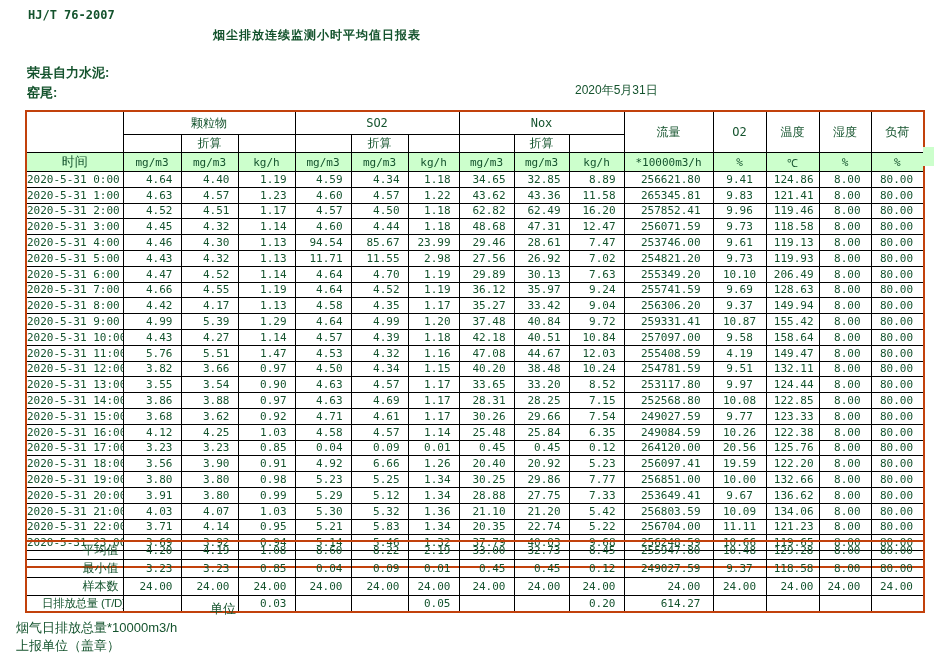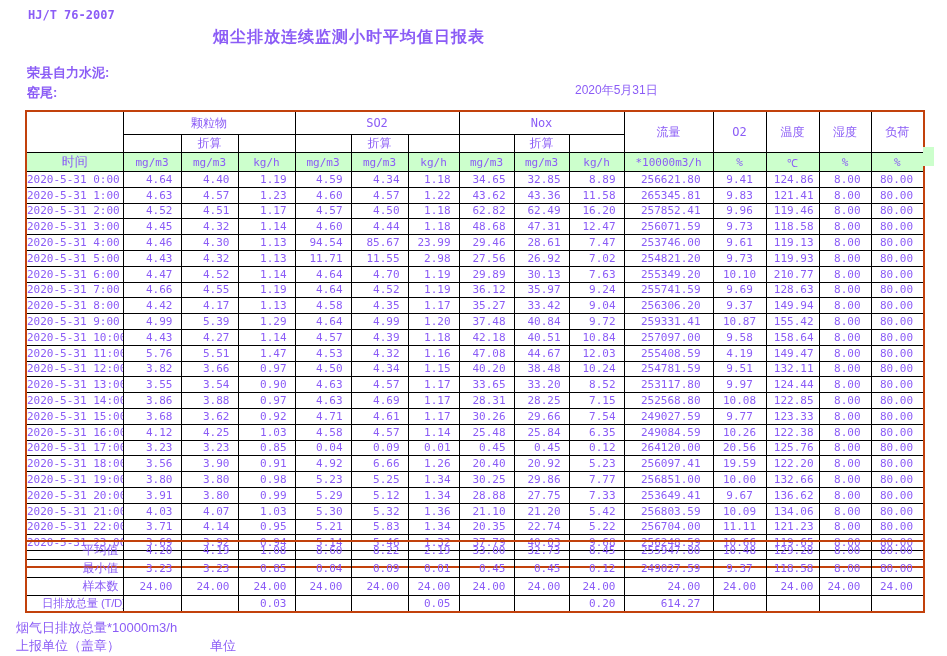--- a/index.html
+++ b/index.html
@@ -1,20 +1,20 @@
 <!DOCTYPE html>
 <html><head>
 <meta charset="utf-8">
 <style>
   html,body{margin:0;padding:0;background:#fff;}
   #canvas{position:relative;width:947px;height:656px;background:#ffffff;overflow:hidden;
-          font-family:"Liberation Sans",sans-serif;color:#8b5cf6;text-decoration:underline;}
+          font-family:"Liberation Sans",sans-serif;color:#14532d;text-decoration:underline;}
   .abs{position:absolute;white-space:nowrap;}
   #std{left:28px;top:8px;font-size:12px;font-weight:bold;font-family:"DejaVu Sans Mono",monospace;}
-  #title{left:213px;top:27px;font-size:16px;font-weight:bold;letter-spacing:1px;}
+  #title{left:213px;top:27px;font-size:12px;font-weight:bold;letter-spacing:1px;}
   #company{left:27px;top:64px;font-size:13px;font-weight:bold;}
   #station{left:27px;top:84px;font-size:13px;font-weight:bold;}
   #date{left:575px;top:82px;font-size:12px;}
   table{border-collapse:collapse;table-layout:fixed;width:898px;}
   td{border:1px solid #000;padding:0;font-size:11px;font-family:"DejaVu Sans Mono",monospace;
      overflow:hidden;white-space:nowrap;}
   .tbl{border:2px solid #c2410c;}
   #hourly-table{left:25px;top:110px;}
   #summary-table{left:25px;top:540px;}
   .hr1 td{height:22px;font-size:12px;text-align:center;}
@@ -27,21 +27,21 @@
   td.v{text-align:right;padding-right:8px;}
   td.c9{padding-right:12px;}
   td.c10{text-align:center;padding-right:0;}
   td.c11{padding-right:5px;}
   td.c12,td.c13{padding-right:10px;}
   td.slabel{text-align:right;padding-right:4px;font-size:12px;font-family:"Liberation Sans",sans-serif;}
   td.slabel.left{text-align:left;padding-left:15px;font-size:11.5px;letter-spacing:-0.3px;}
   #green-ext{left:923px;top:147px;width:11px;height:19px;background:#ccffcc;}
   #f-note{left:16px;top:619px;font-size:13px;text-align:center;}
   #f-stamp{left:16px;top:637px;font-size:13px;}
-  #f-unit{left:210px;top:637px;font-size:13px;}
+  #f-unit{left:210px;top:600px;font-size:13px;}
 </style>
 </head>
 <body>
 
 <div id="canvas">
   <div id="std" class="abs">HJ/T  76-2007</div>
   <div id="title" class="abs">烟尘排放连续监测小时平均值日报表</div>
   <div id="company" class="abs">荣县自力水泥:</div>
   <div id="station" class="abs">窑尾:</div>
   <div id="date" class="abs">2020年5月31日</div>
@@ -214,21 +214,21 @@
           <td class="v c1">4.52</td>
           <td class="v c2">1.14</td>
           <td class="v c3">4.64</td>
           <td class="v c4">4.70</td>
           <td class="v c5">1.19</td>
           <td class="v c6">29.89</td>
           <td class="v c7">30.13</td>
           <td class="v c8">7.63</td>
           <td class="v c9">255349.20</td>
           <td class="v c10">10.10</td>
-          <td class="v c11">210.77</td>
+          <td class="v c11">206.49</td>
           <td class="v c12">8.00</td>
           <td class="v c13">80.00</td>
         </tr>
         <tr>
           <td class="time">2020-5-31  7:00</td>
           <td class="v c0">4.66</td>
           <td class="v c1">4.55</td>
           <td class="v c2">1.19</td>
           <td class="v c3">4.64</td>
           <td class="v c4">4.52</td>

